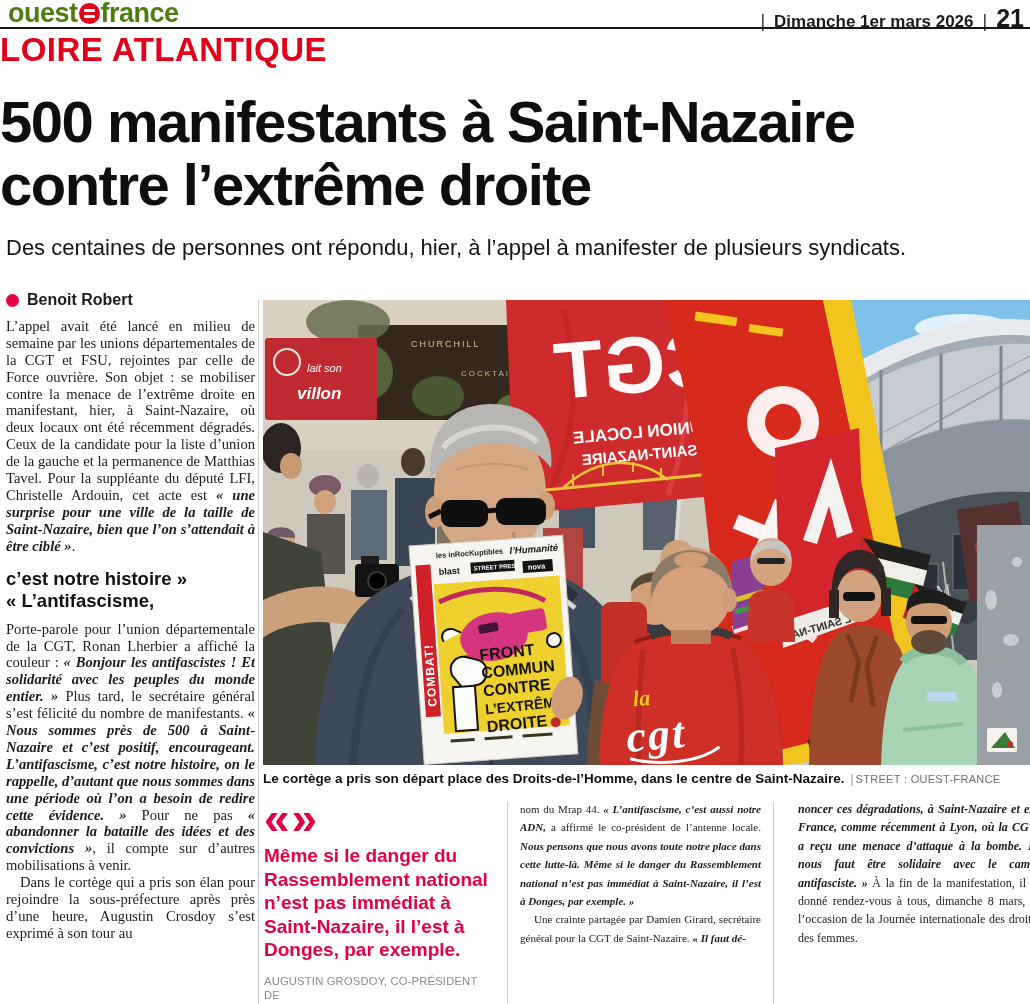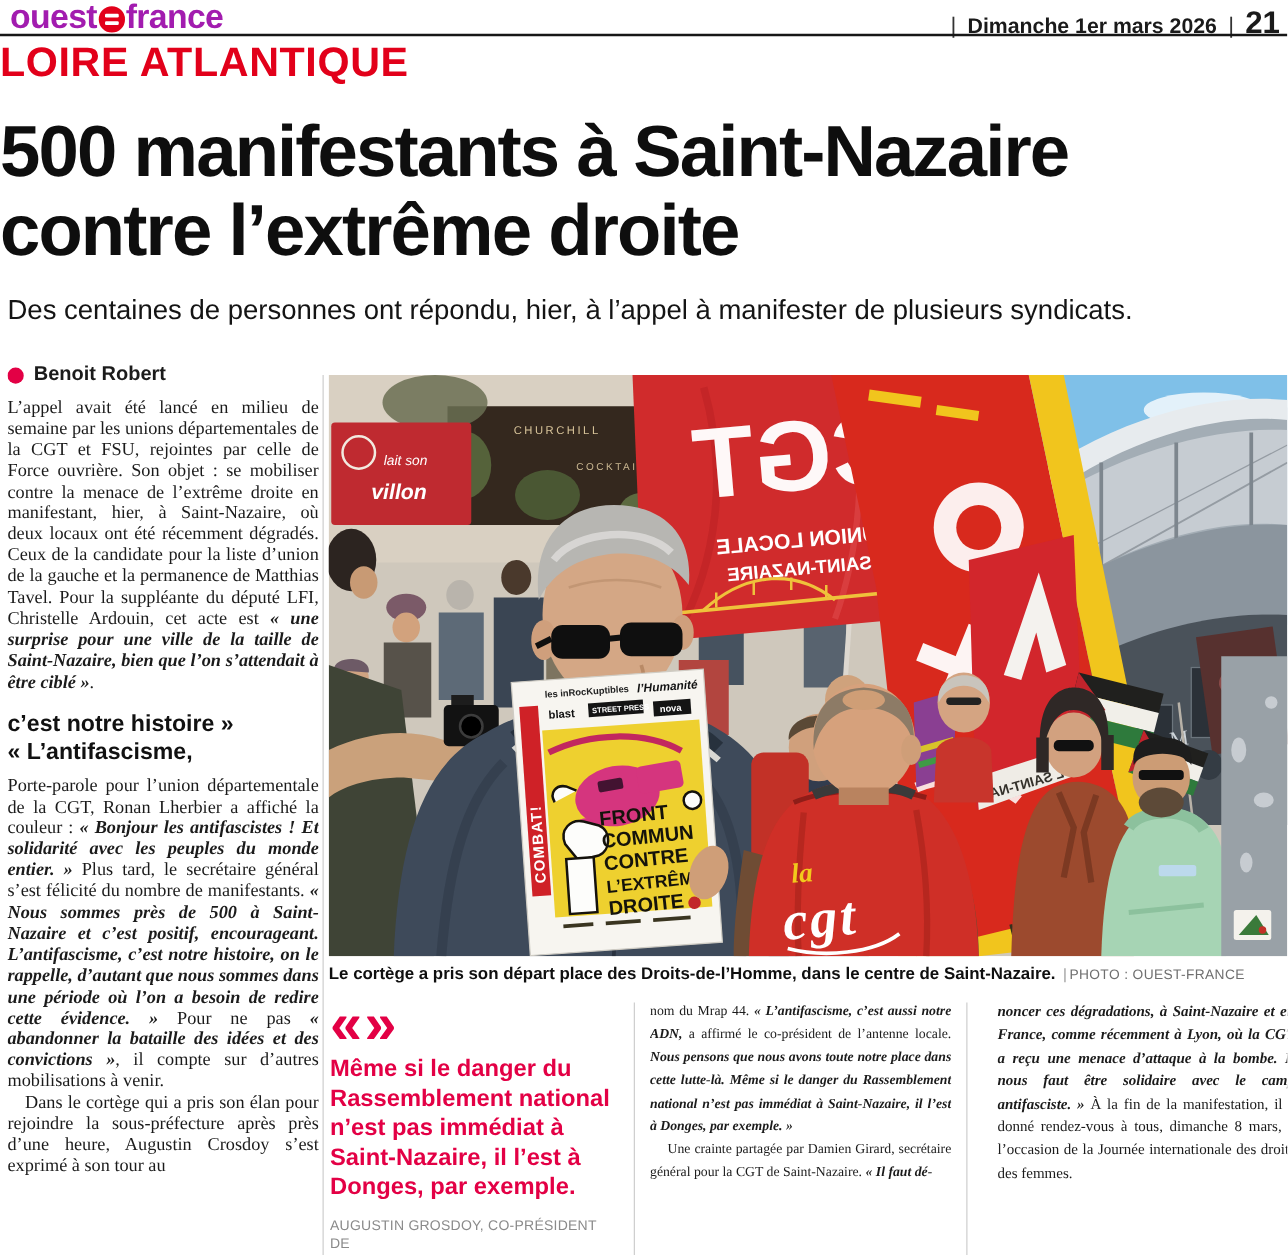--- a/index.html
+++ b/index.html
@@ -2,21 +2,21 @@
 <html><head>
 <meta charset="utf-8">
 <style>
   html,body{margin:0;padding:0;background:#ffffff;}
   .page{position:relative;width:1030px;height:1004px;background:#fff;overflow:hidden;
         font-family:"Liberation Sans",sans-serif;color:#1a1a1a;}
 
   
   .header{position:absolute;left:8px;right:6px;top:0;height:27px;display:flex;
           justify-content:space-between;align-items:flex-start;}
-  .logo{display:flex;align-items:flex-end;font-weight:800;font-size:27px;color:#a21caf;
+  .logo{display:flex;align-items:center;font-weight:800;font-size:27px;color:#4d7c0f;
         letter-spacing:-0.5px;line-height:26px;}
   .logo-circle{width:21px;height:21px;border-radius:50%;background:#e2001a;display:inline-flex;
         flex-direction:column;justify-content:center;align-items:center;gap:3px;margin:0 1px;}
   .logo-circle i{display:block;width:11px;height:3px;background:#fff;border-radius:1px;}
   .header-right{display:flex;align-items:baseline;gap:9px;font-weight:700;font-size:17px;padding-top:4px;}
   .header-right .bar{font-weight:400;color:#333;font-size:18px;}
   .page-num{font-size:25px;font-weight:800;}
   .header-rule{position:absolute;left:0;top:27px;width:1030px;height:2px;background:#161616;}
 
   .section-title{position:absolute;top:31px;left:0;width:100%;text-align:left;color:#e2001a;
@@ -403,21 +403,21 @@
           <rect x="724" y="428" width="30" height="24" rx="2" fill="#f4f2ec"></rect>
           <polygon points="728,448 742,432 752,448" fill="#3a7a3a"></polygon>
           <circle cx="747" cy="444" r="3" fill="#c23127"></circle>
         </g>
 
       </g>
     </svg>
   </div>
 
   <div class="caption">
-    <span>Le cortège a pris son départ place des Droits-de-l’Homme, dans le centre de Saint-Nazaire.</span><span class="credit-bar">|</span><span class="credit">PHOTO : OUEST-FRANCE</span>
+    <span>Le cortège a pris son départ place des Droits-de-l’Homme, dans le centre de Saint-Nazaire.</span><span class="credit-bar">|</span><span class="credit">STREET : OUEST-FRANCE</span>
   </div>
 
   <div class="pullquote">
     <div class="pq-icon">«»</div>
     <div class="pq-text">Même si le danger du Rassemblement national n’est pas immédiat à Saint-Nazaire, il l’est à Donges, par exemple.</div>
     <div class="pq-attr">
       <div>AUGUSTIN GROSDOY, CO-PRÉSIDENT DE</div>
       <div>L’ANTENNE NAZAIRIENNE DU MRAP 44</div>
     </div>
   </div>

